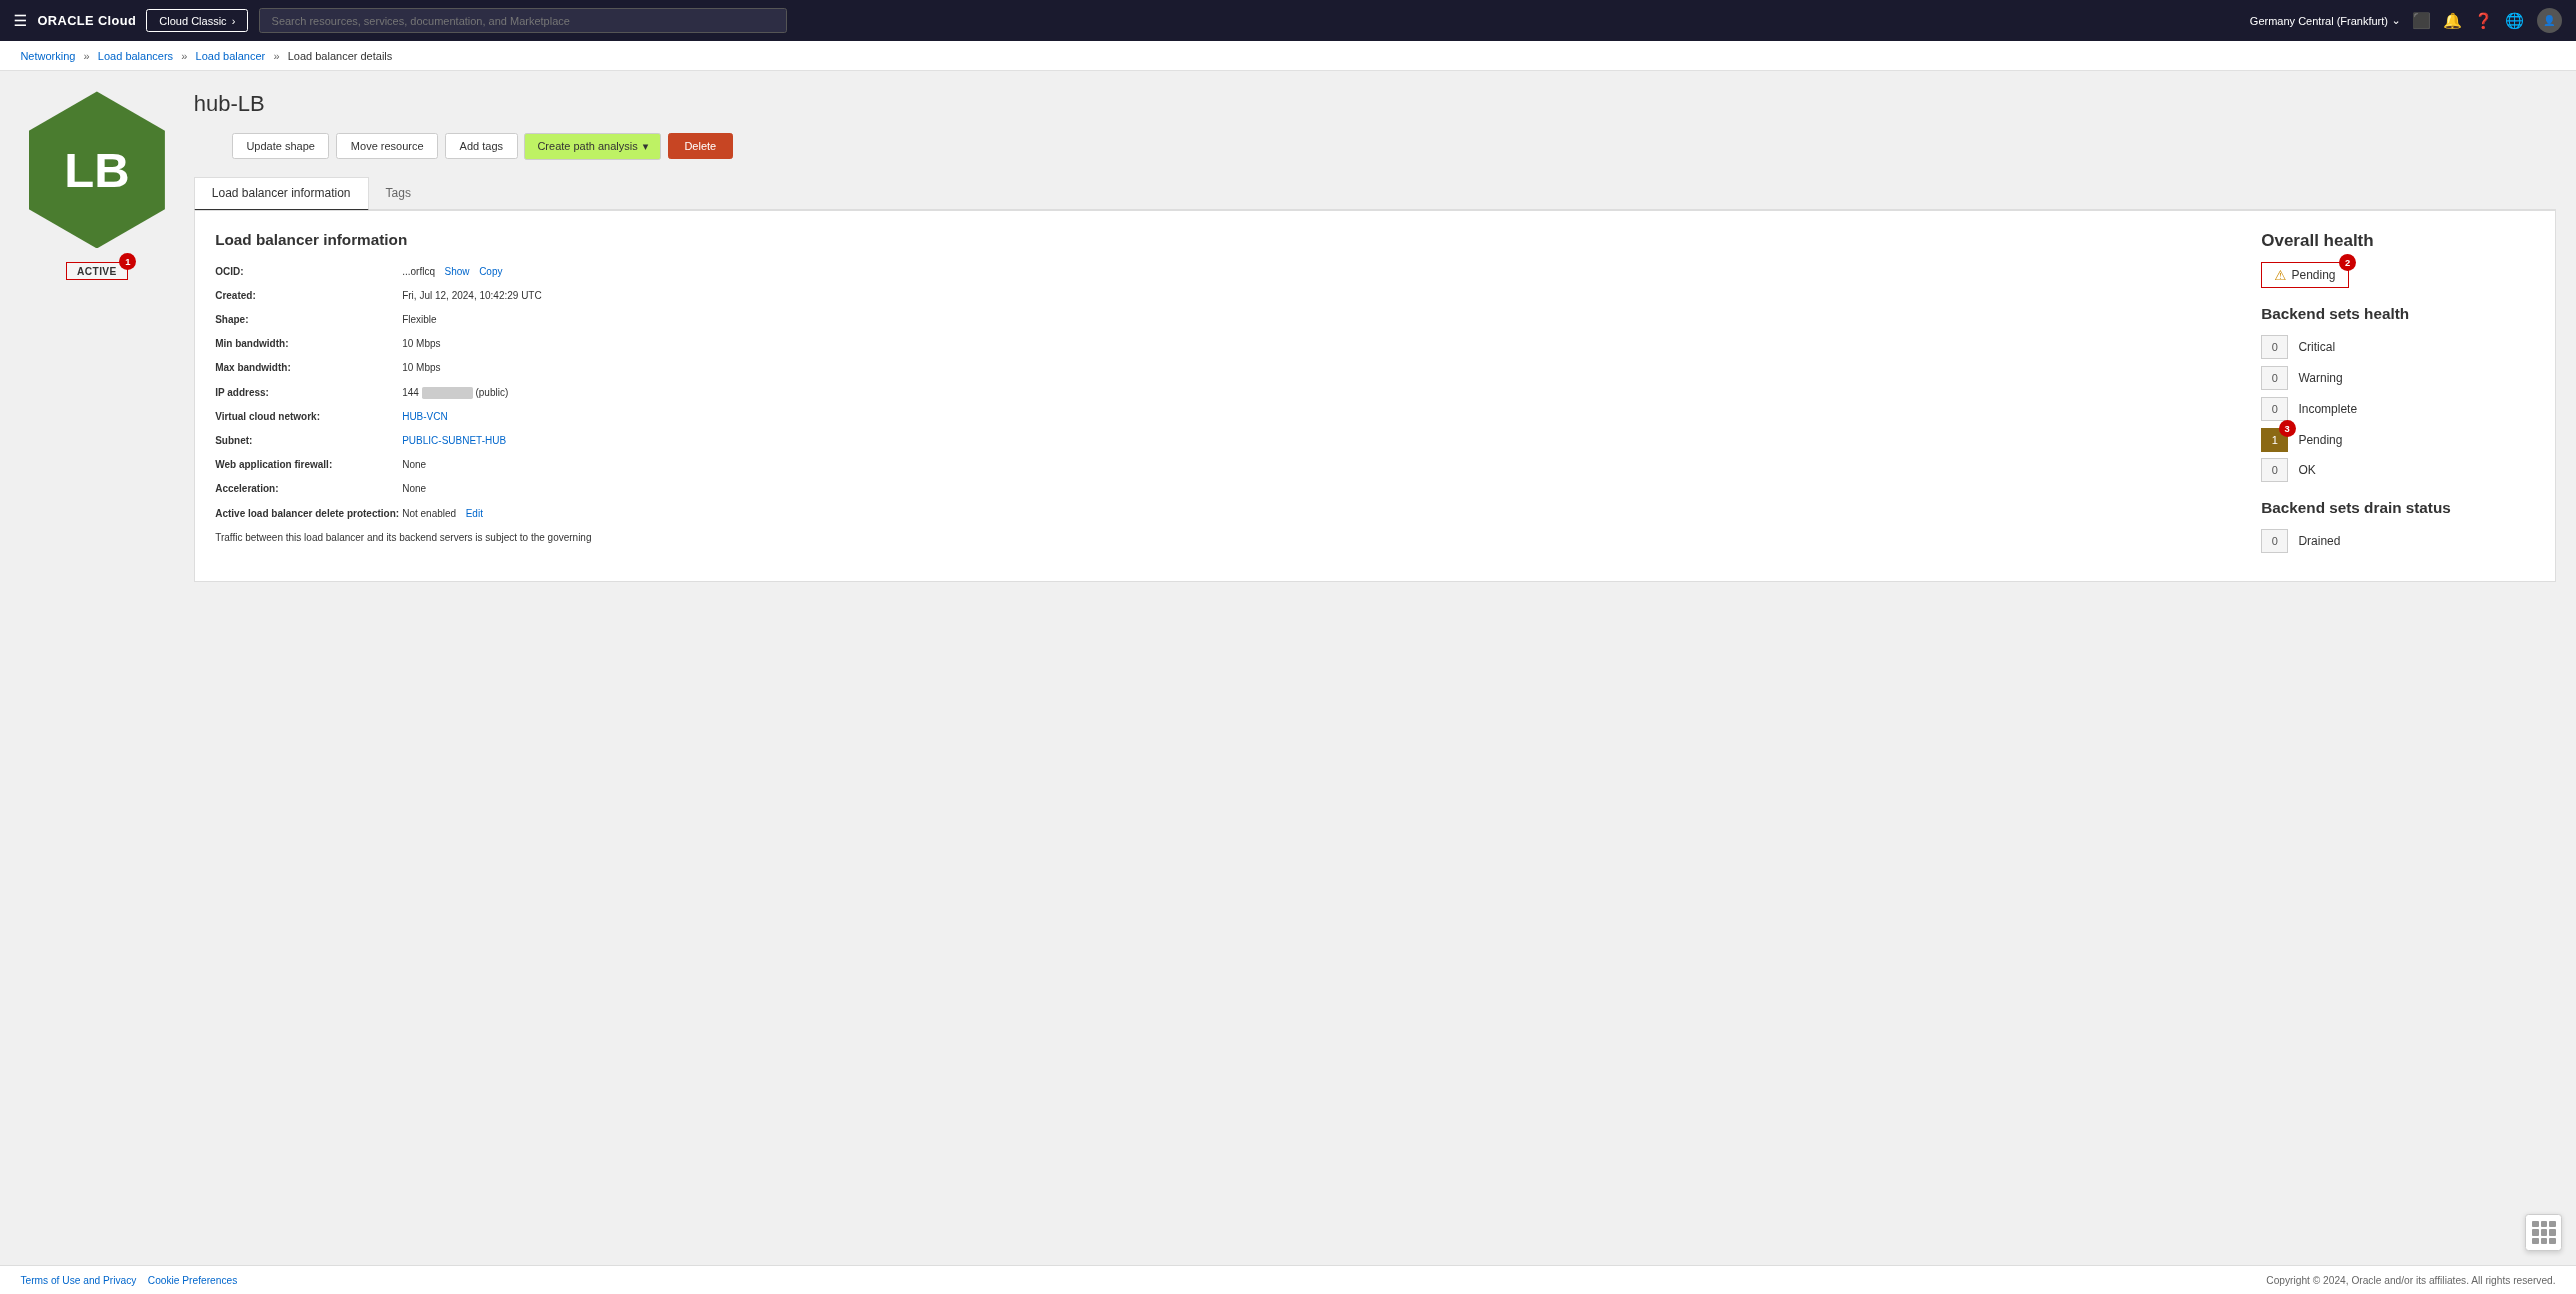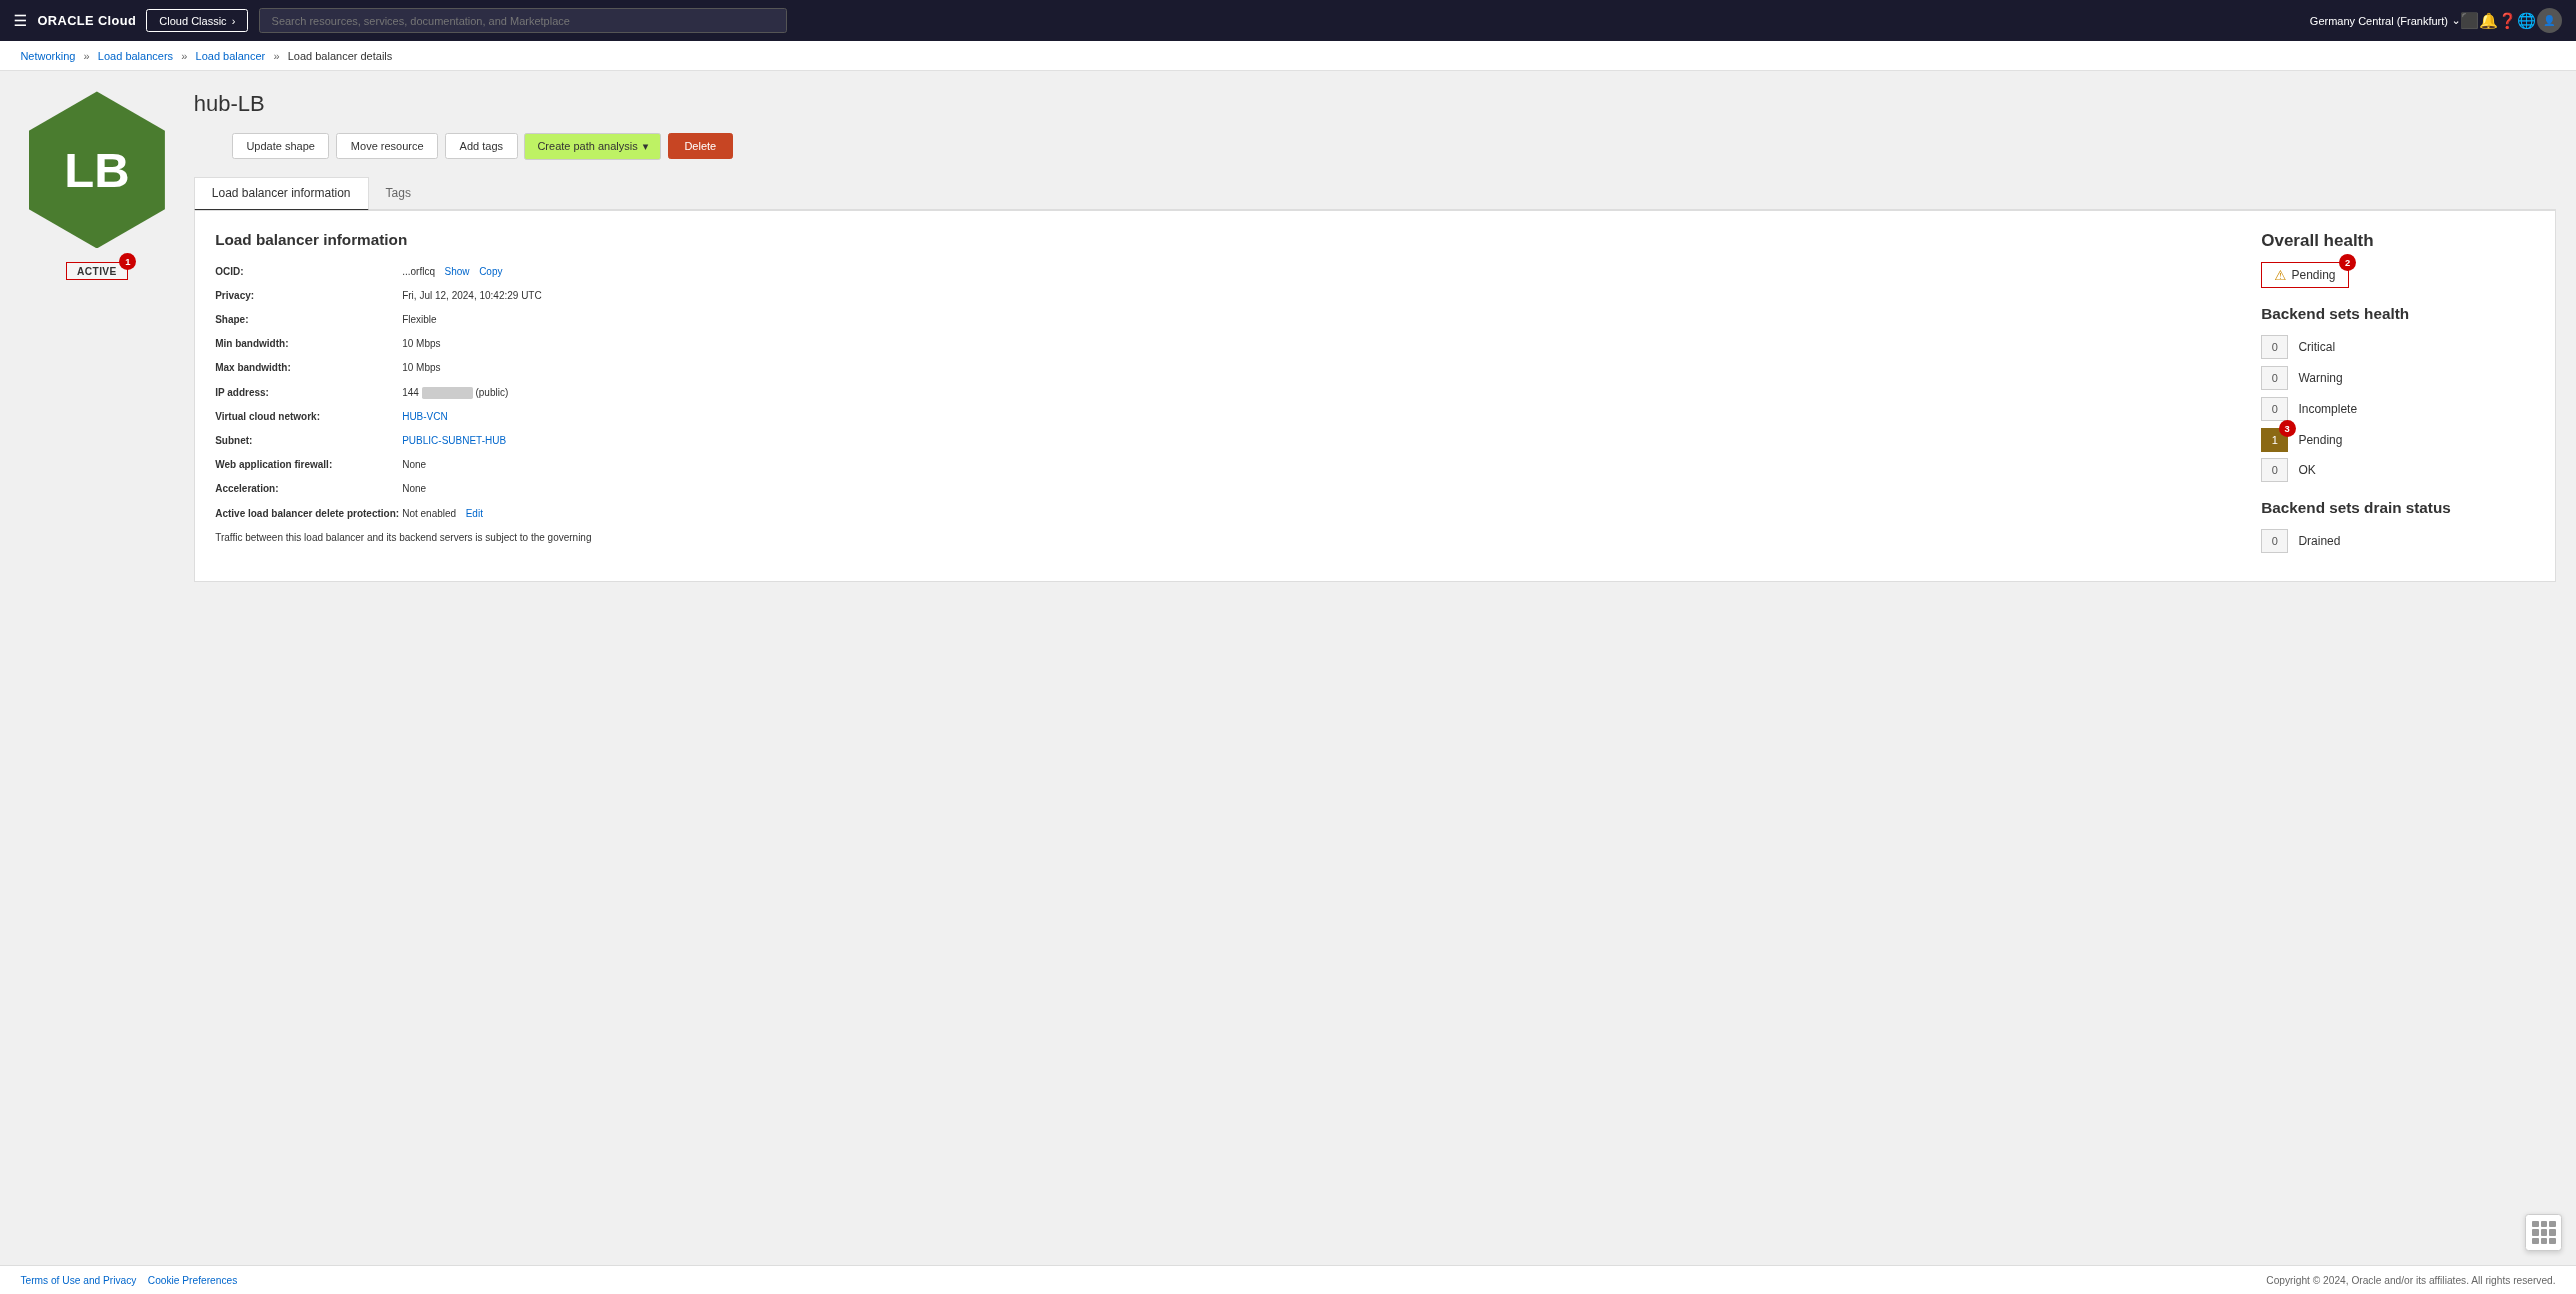--- a/index.html
+++ b/index.html
@@ -37,21 +37,21 @@
       border-radius: 2.6px;
       padding: 5.1px 12px;
       color: #ccc;
       font-size: 11px;
       outline: none;
     }
     .nav-right {
       margin-left: auto;
       display: flex;
       align-items: center;
-      gap: 0;
+      gap: 12px;
       color: #fff;
     }
     .region-selector {
       color: #fff;
       font-size: 11px;
       cursor: pointer;
       display: flex; align-items: center; gap: 3.4px;
       white-space: nowrap;
     }
     .nav-icon { font-size: 15.3px; cursor: pointer; color: #ccc; }
@@ -466,21 +466,21 @@
         <div class="info-row">
           <span class="info-label">OCID:</span>
           <span class="info-value">
             <span>...orflcq</span>
             <a class="info-link">Show</a>
             <a class="info-link">Copy</a>
           </span>
         </div>
 
         <div class="info-row">
-          <span class="info-label">Privacy:</span>
+          <span class="info-label">Created:</span>
           <span class="info-value">Fri, Jul 12, 2024, 10:42:29 UTC</span>
         </div>
 
         <div class="info-row">
           <span class="info-label">Shape:</span>
           <span class="info-value">Flexible</span>
         </div>
 
         <div class="info-row">
           <span class="info-label">Min bandwidth:</span>

